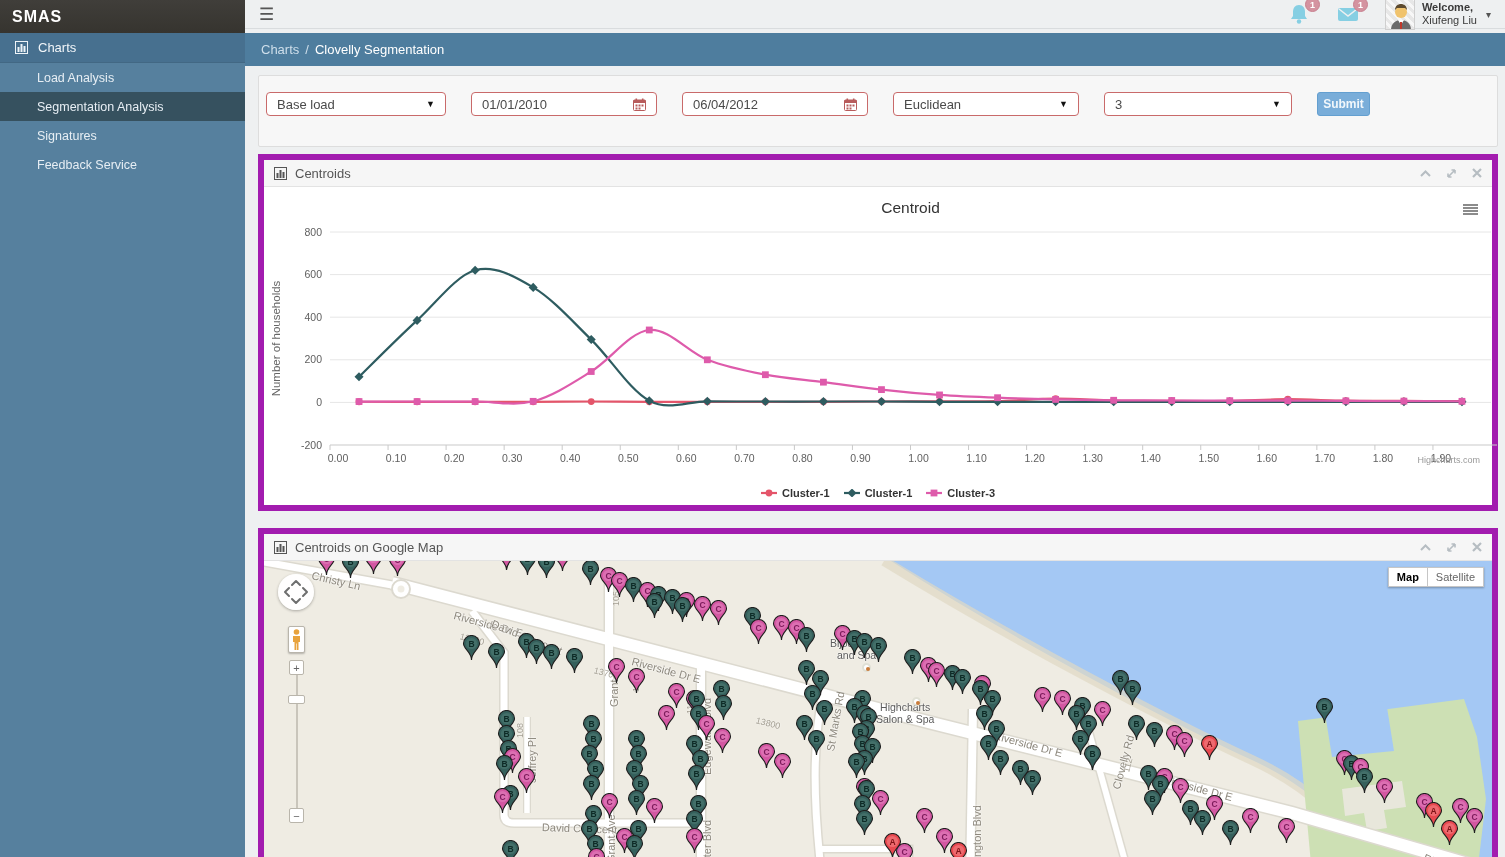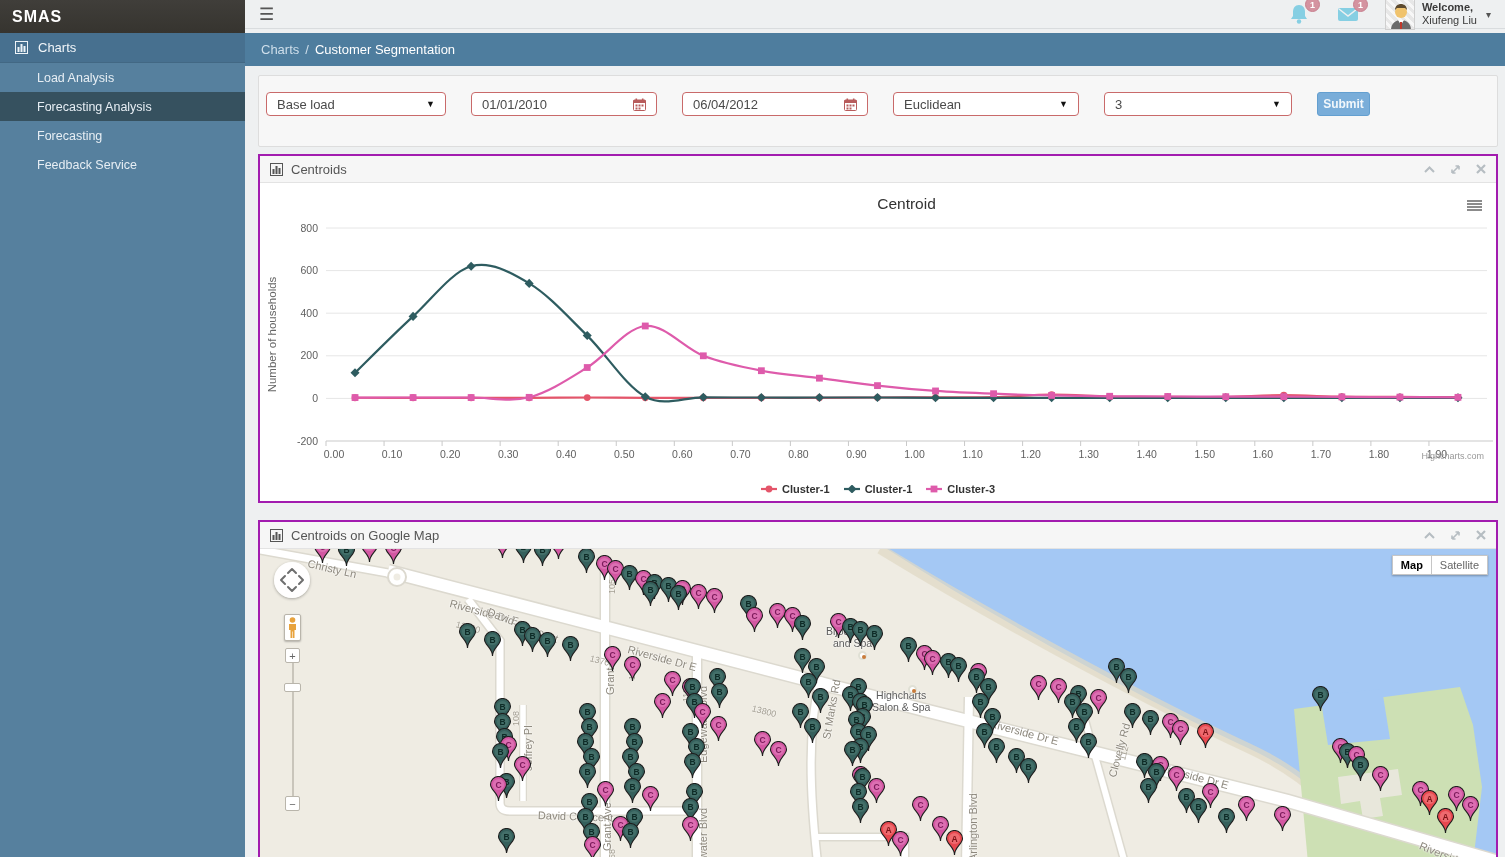--- a/index.html
+++ b/index.html
@@ -55,21 +55,21 @@
   .ctrl-select { width:180px; }
   .ctrl-date { width:186px; }
   .ctrl-w186 { width:186px; }
   .ctrl-w188 { width:188px; }
   .caret-dn { font-size:9px; color:#111; }
   .cal-icon { width:13px; height:13px; }
   .submit-btn { width:53px; height:24px; background:#79add9; border:1px solid #639fd0; border-radius:3px;
     color:#f2f7fb; font-size:12px; font-weight:bold; display:flex; align-items:center; justify-content:center;
     cursor:pointer; }
   
-  .panel { background:#fff; border:2px solid #a21caf; margin-top:7px; }
+  .panel { background:#fff; border:6px solid #a21caf; margin-top:7px; }
   .panel-map { margin-top:17px; }
   .panel-header { height:27px; background:#f6f6f6; border-bottom:1px solid #e3e3e3;
     display:flex; align-items:center; padding:0 10px; }
   .panel-title { font-size:13px; color:#555; display:flex; align-items:center; gap:8px; }
   .ph-spacer { flex:1; }
   .ph-btn { margin-left:15px; cursor:pointer; display:flex; align-items:center; }
   .chart-icon-sm { width:13px; height:13px; }
   
   .chart-body { position:relative; height:318px; }
   .chart-credit { position:absolute; right:12px; bottom:40px; font-size:9px; color:#999; }
@@ -163,35 +163,35 @@
           <rect x="5.5" y="3" width="2" height="8" fill="#eef4f8"></rect>
           <rect x="8.5" y="5" width="2" height="6" fill="#eef4f8"></rect>
         </svg>
     </span>
     <span>Charts</span>
   </div>
   <div class="side-sub">
     <span>Load Analysis</span>
   </div>
   <div class="side-sub active">
-    <span>Forecasting Analysis</span>
+    <span>Segmentation Analysis</span>
   </div>
   <div class="side-sub">
-    <span>Forecasting</span>
+    <span>Signatures</span>
   </div>
   <div class="side-sub">
     <span>Feedback Service</span>
   </div>
 </div>
 
 <div class="content" style="margin-top:33px;">
   <div class="breadcrumb-bar">
     <span class="crumb-link">Charts</span>
     <span class="crumb-sep">/</span>
-    <span class="crumb-cur">Customer Segmentation</span>
+    <span class="crumb-cur">Clovelly Segmentation</span>
   </div>
 
   <div class="main">
 
     <div class="filter-panel">
       <div class="ctrl ctrl-select">
         <span class="grow">Base load</span>
         <span class="caret-dn">▼</span>
       </div>
       <div class="ctrl ctrl-date">

